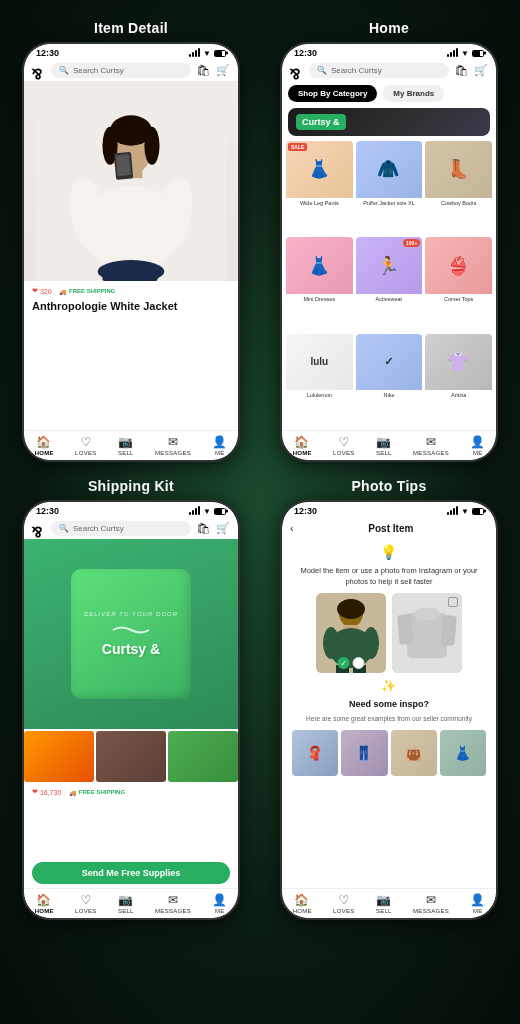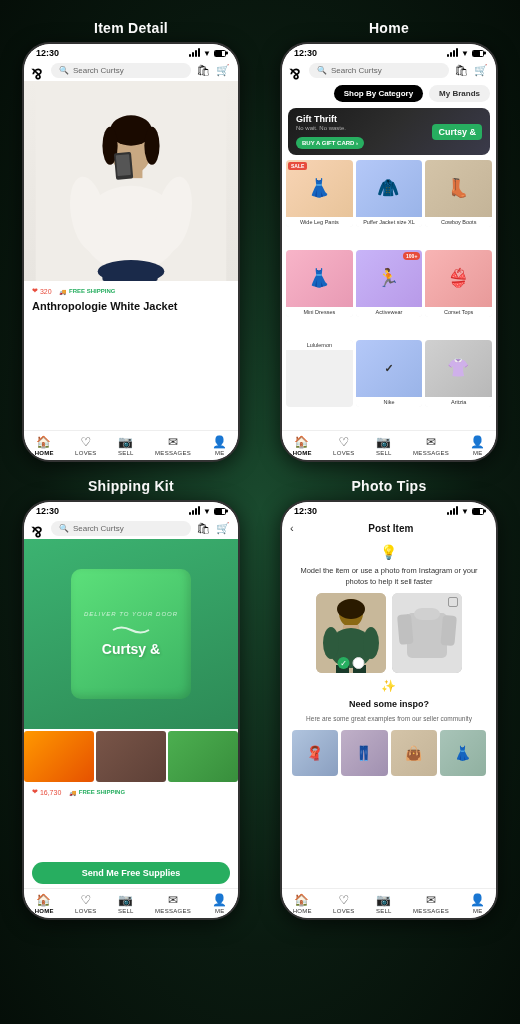--- a/index.html
+++ b/index.html
@@ -29,21 +29,21 @@
       letter-spacing: 0.3px;
     }
     .phone-wrapper {
       display: flex;
       flex-direction: column;
       align-items: center;
     }
     .phone {
       width: 218px;
       height: 420px;
-      background: #a3a3a3;
+      background: #0f172a;
       border-radius: 28px;
       border: 2px solid #333;
       overflow: hidden;
       position: relative;
       box-shadow: 0 4px 20px rgba(0,0,0,0.6);
     }
     .phone-screen {
       width: 100%;
       height: 100%;
       background: #fff;
@@ -242,21 +242,20 @@
     .sale-price {
       font-size: 13px;
       font-weight: 800;
       color: #2c7a2c;
     }
     .home-tabs {
       display: flex;
       gap: 6px;
       padding: 4px 6px;
       flex-shrink: 0;
-      justify-content: flex-end;
     }
     .home-tab {
       padding: 4px 10px;
       border-radius: 16px;
       font-size: 8px;
       font-weight: 700;
       flex-shrink: 0;
     }
     .home-tab.active {
       background: #000;
@@ -650,25 +649,20 @@
             <span class="nav-icon">🛒</span>
           </div>
         </div>
 
         <div class="home-tabs">
           <div class="home-tab active">Shop By Category</div>
           <div class="home-tab inactive">My Brands</div>
         </div>
 
         <div class="gift-banner">
-          <div class="gift-banner-left">
-            <div class="gift-banner-title">Gift Thrift</div>
-            <div class="gift-banner-sub">No wait. No waste.</div>
-            <div class="gift-banner-btn">BUY A GIFT CARD ›</div>
-          </div>
           <div class="gift-banner-logo">Curtsy &amp;</div>
         </div>
 
         <div class="products-grid">
           <div class="product-cell">
             <div class="product-img bg-orange" style="font-size:18px; display:flex; align-items:center; justify-content:center;">👗</div>
             <div class="product-label">Wide Leg Pants</div>
             <div class="sale-tag">SALE</div>
           </div>
           <div class="product-cell">
@@ -686,20 +680,21 @@
           <div class="product-cell">
             <div class="product-img bg-purple" style="font-size:18px; display:flex; align-items:center; justify-content:center;">🏃</div>
             <div class="product-label">Activewear</div>
             <div class="count-tag">100+</div>
           </div>
           <div class="product-cell">
             <div class="product-img bg-red" style="font-size:18px; display:flex; align-items:center; justify-content:center;">👙</div>
             <div class="product-label">Corset Tops</div>
           </div>
           <div class="product-cell">
+            <div class="product-img bg-white-ish" style="font-size:18px; display:flex; align-items:center; justify-content:center; color:#333; font-weight:800; font-size:10px;">lulu</div>
             <div class="product-label">Lululemon</div>
           </div>
           <div class="product-cell">
             <div class="product-img bg-blue" style="font-size:18px; display:flex; align-items:center; justify-content:center; color:#333; font-weight:800; font-size:11px;">✓</div>
             <div class="product-label">Nike</div>
           </div>
           <div class="product-cell">
             <div class="product-img bg-gray" style="font-size:18px; display:flex; align-items:center; justify-content:center;">👚</div>
             <div class="product-label">Aritzia</div>
           </div>

